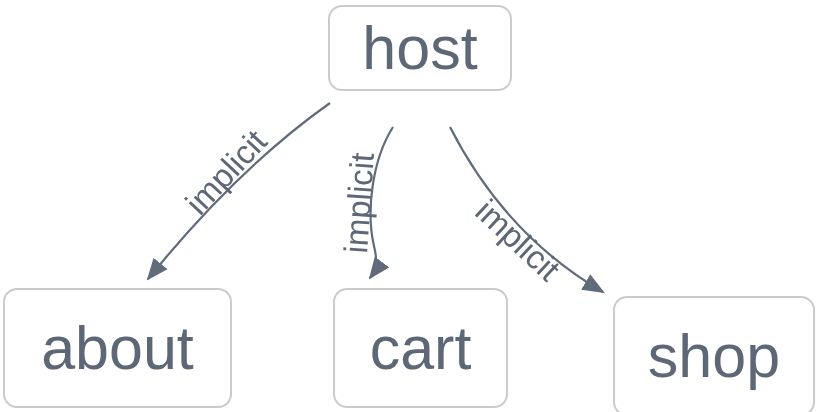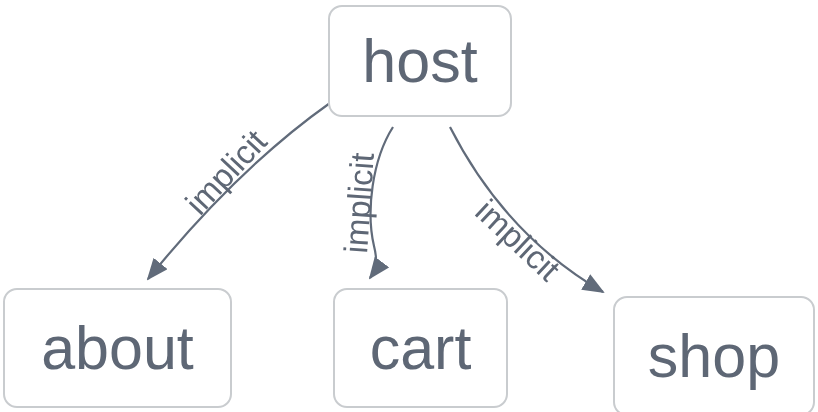--- a/index.html
+++ b/index.html
@@ -41,21 +41,21 @@
     border: 2px solid #c9cccf;
     border-radius: 14px;
     display: flex;
     align-items: center;
     justify-content: center;
     color: #5e6775;
     font-size: 61px;
     font-weight: 400;
     line-height: 1;
   }
-  #node-host  { left: 328px; top:   5px; width: 184px; height: 112px; }
+  #node-host  { left: 328px; top:   5px; width: 184px; height: 86px; }
   #node-about { left:   3px; top: 288px; width: 229px; height: 120px; }
   #node-cart  { left: 333px; top: 288px; width: 175px; height: 120px; }
   #node-shop  { left: 613px; top: 288px; width: 202px; height: 120px; margin-top: 8px; }
 </style>
 </head>
 <body>
 
 <div class="canvas">
 
   <svg class="edges" viewBox="0 0 818 412" xmlns="http://www.w3.org/2000/svg">

